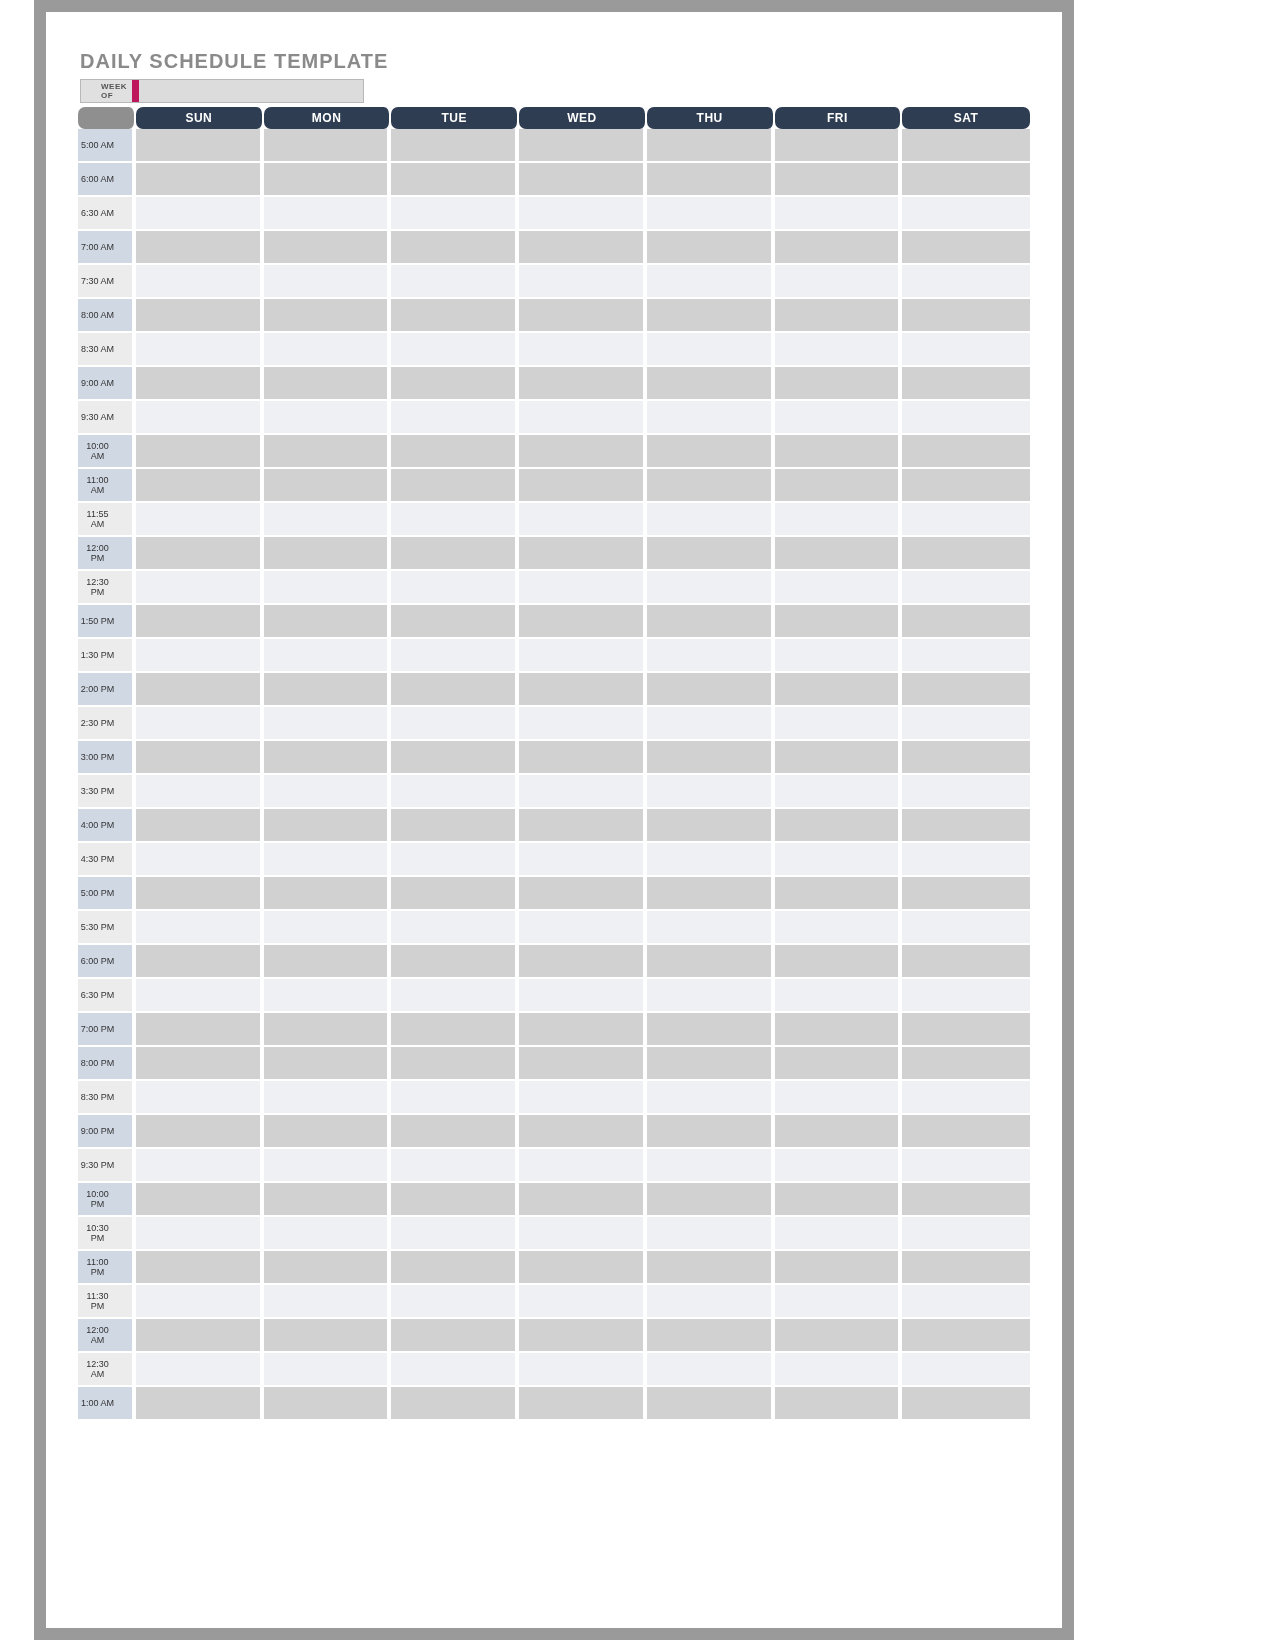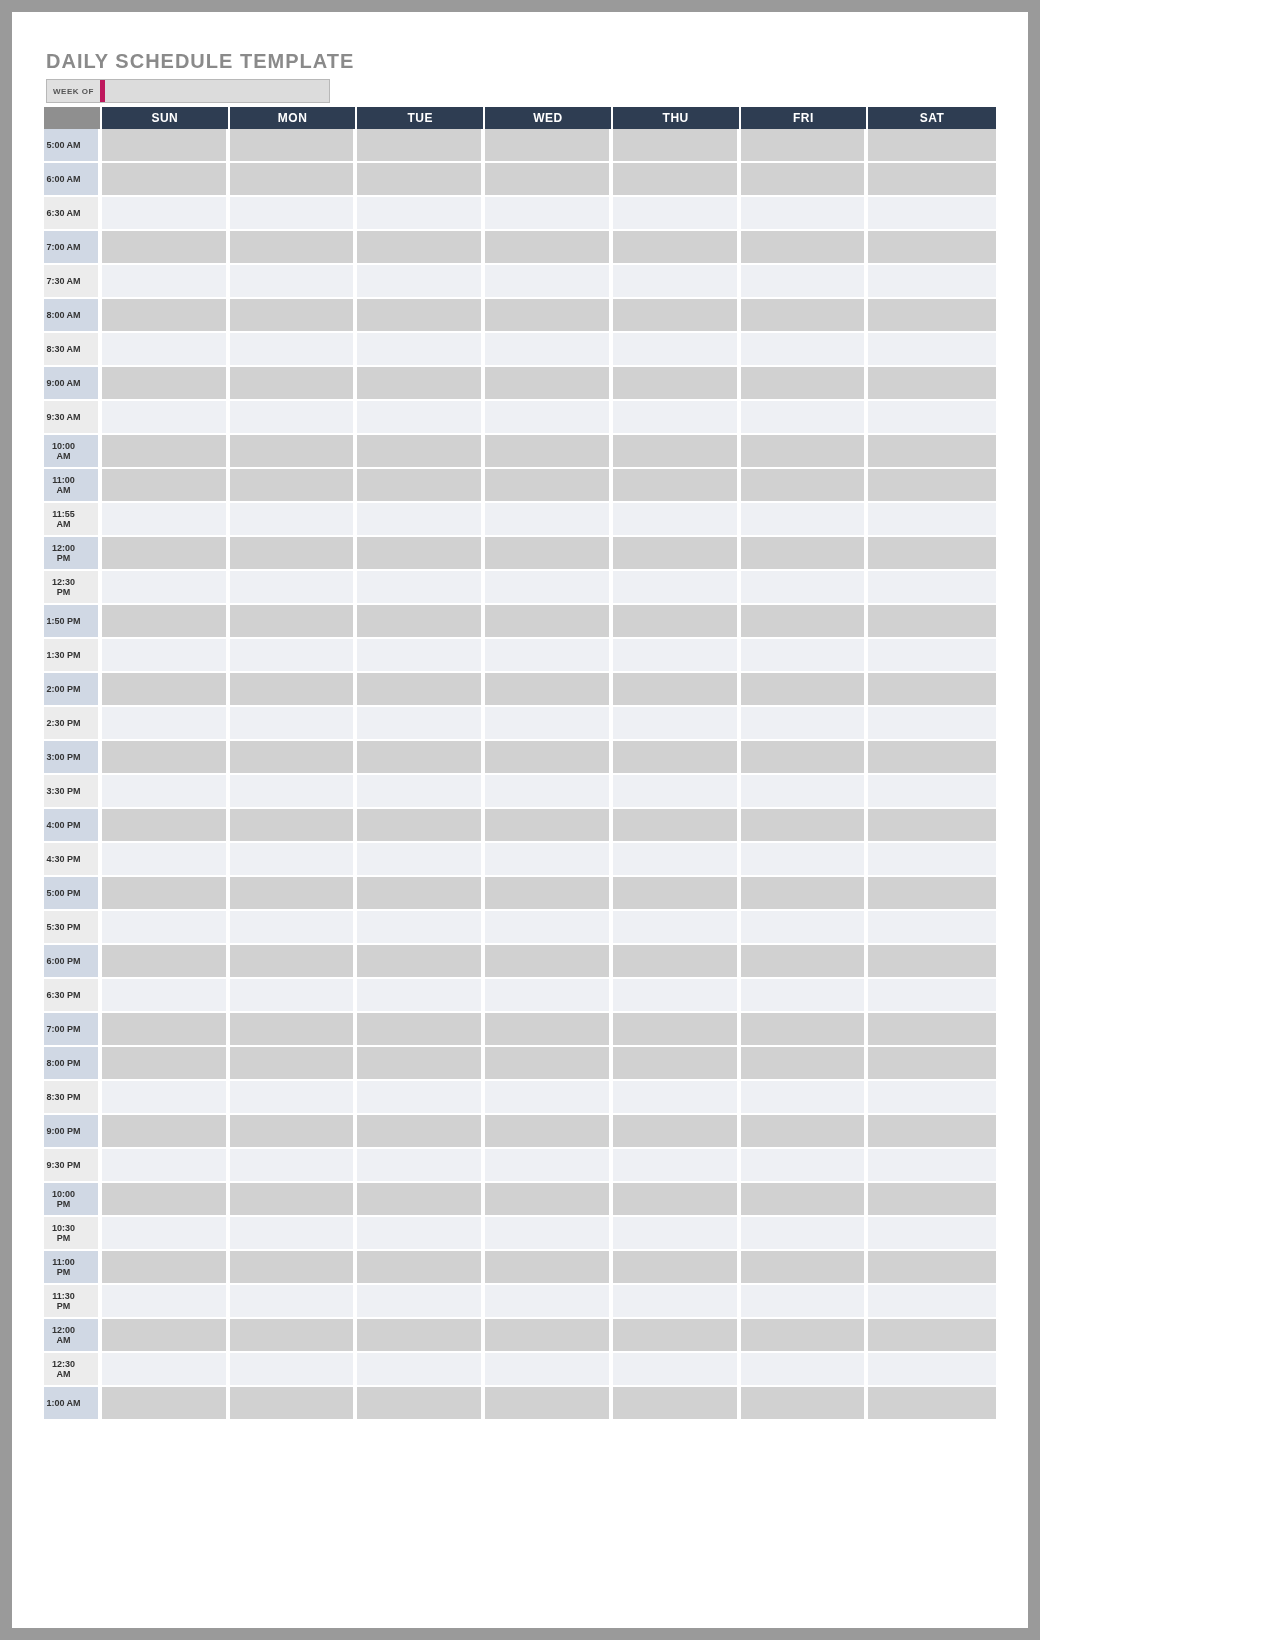--- a/index.html
+++ b/index.html
@@ -6,20 +6,21 @@
   body {
     margin: 0;
     background: #ffffff;
     font-family: Arial, Helvetica, sans-serif;
   }
   .outer {
     width: 1040px;
     height: 1640px;
     background: #9a9a9a;
     padding: 12px;
+    margin-left: 34px;
   }
   .page {
     width: 100%;
     height: 100%;
     background: #ffffff;
     padding: 38px 32px 38px 32px;
   }
   .title {
     font-size: 20px;
     font-weight: bold;
@@ -35,22 +36,22 @@
     margin: 0 0 4px 2px;
   }
   .week-label {
     width: 58px;
     background: #e0e0e0;
     font-size: 8px;
     font-weight: bold;
     color: #555;
     display: flex;
     align-items: center;
-    padding-left: 6px;
-    border-right: 5px solid #be185d;
+    padding-left: 20px;
+    border-right: 7px solid #be185d;
     letter-spacing: 0.5px;
   }
   .week-input {
     flex: 1;
     background: #dcdcdc;
     border: none;
     outline: none;
     font-size: 10px;
     padding: 0 4px;
   }
@@ -61,39 +62,40 @@
     table-layout: fixed;
   }
   table.schedule th {
     background: #2e3d52;
     color: #ffffff;
     font-size: 12px;
     font-weight: bold;
     height: 22px;
     border-right: 2px solid #ffffff;
     letter-spacing: 0.5px;
+    border-radius: 7px;
   }
   table.schedule th.corner {
     background: #8f8f8f;
     width: 58px;
   }
   table.schedule th:last-child { border-right: none; }
   table.schedule td {
     height: 34px;
     font-size: 9px;
     color: #333;
     border-right: 4px solid #ffffff;
     border-bottom: 2px solid #ffffff;
     text-align: center;
     vertical-align: middle;
   }
   table.schedule td:last-child { border-right: none; }
   td.timecell {
     width: 58px;
-    font-weight: bold;
+    font-weight: normal;
     color: #333;
     text-align: center;
     padding-right: 16px;
     border-right: 4px solid #ffffff;
   }
   
   tr.darkrow td.timecell  { background: #d0d8e4; }
   tr.darkrow td.daycell   { background: #d1d1d1; }
   tr.lightrow td.timecell { background: #ececec; }
   tr.lightrow td.daycell  { background: #eef0f4; }

